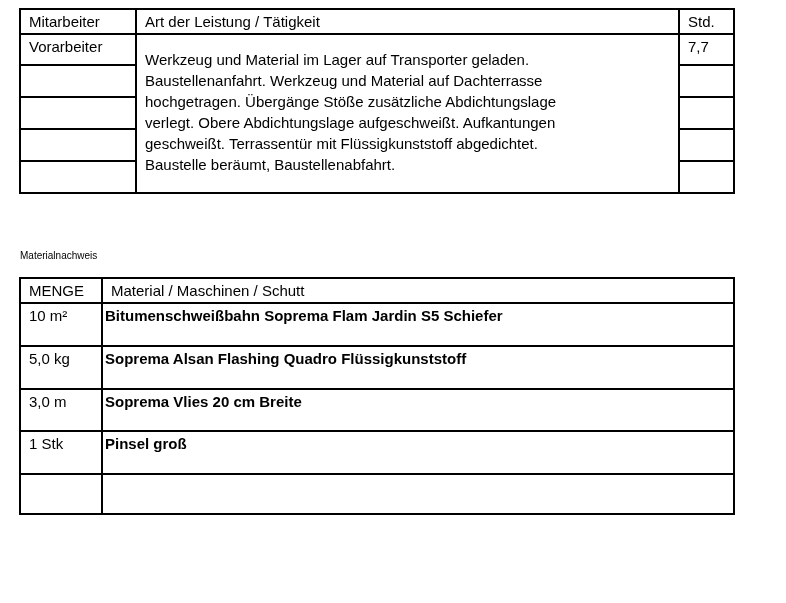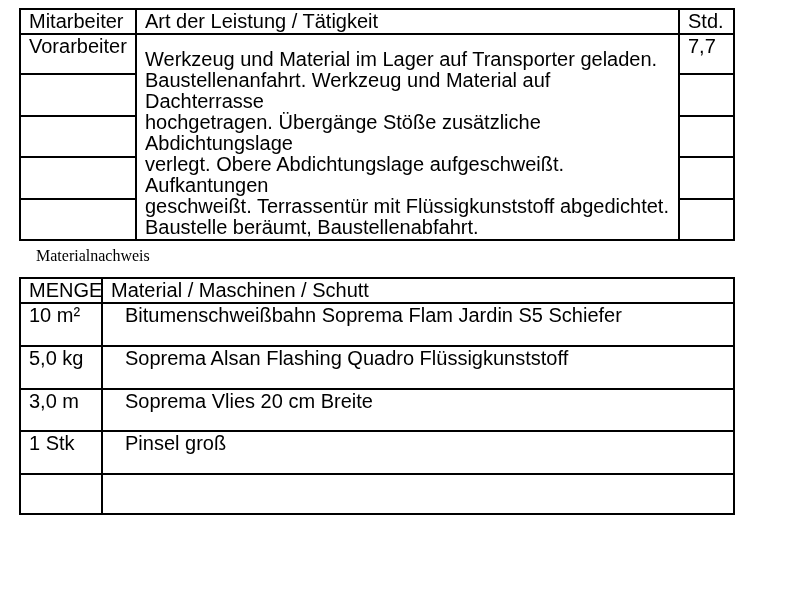--- a/index.html
+++ b/index.html
@@ -22,21 +22,21 @@
   }
   table {
     border-collapse: collapse;
     table-layout: fixed;
     position: absolute;
   }
   th, td {
     border: 2px solid #000000;
     vertical-align: top;
     text-align: left;
-    font-size: 20px;
+    font-size: 15px;
     font-weight: normal;
     line-height: 21px;
     padding: 1px 8px;
     overflow: hidden;
     white-space: nowrap;
   }
   .time-table {
     left: 19px;
     top: 8px;
     width: 714px;
@@ -44,29 +44,29 @@
   .time-table td.leistung-cell {
     white-space: pre-line;
     padding-top: 14px;
   }
   .material-table {
     left: 19px;
     top: 277px;
     width: 714px;
   }
   .material-table td.mat {
-    padding-left: 22px;
+    padding-left: 2px;
+    font-weight: bold;
   }
   .section-label {
     position: absolute;
-    left: 36px;
+    left: 20px;
     top: 246px;
-    font-size: 16px;
+    font-size: 10px;
     line-height: 20px;
-    font-family: Liberation Serif, serif;
   }
 </style>
 </head>
 <body>
 
 <div class="page">
 
   <table class="time-table">
     <colgroup>
       <col style="width:116px">

